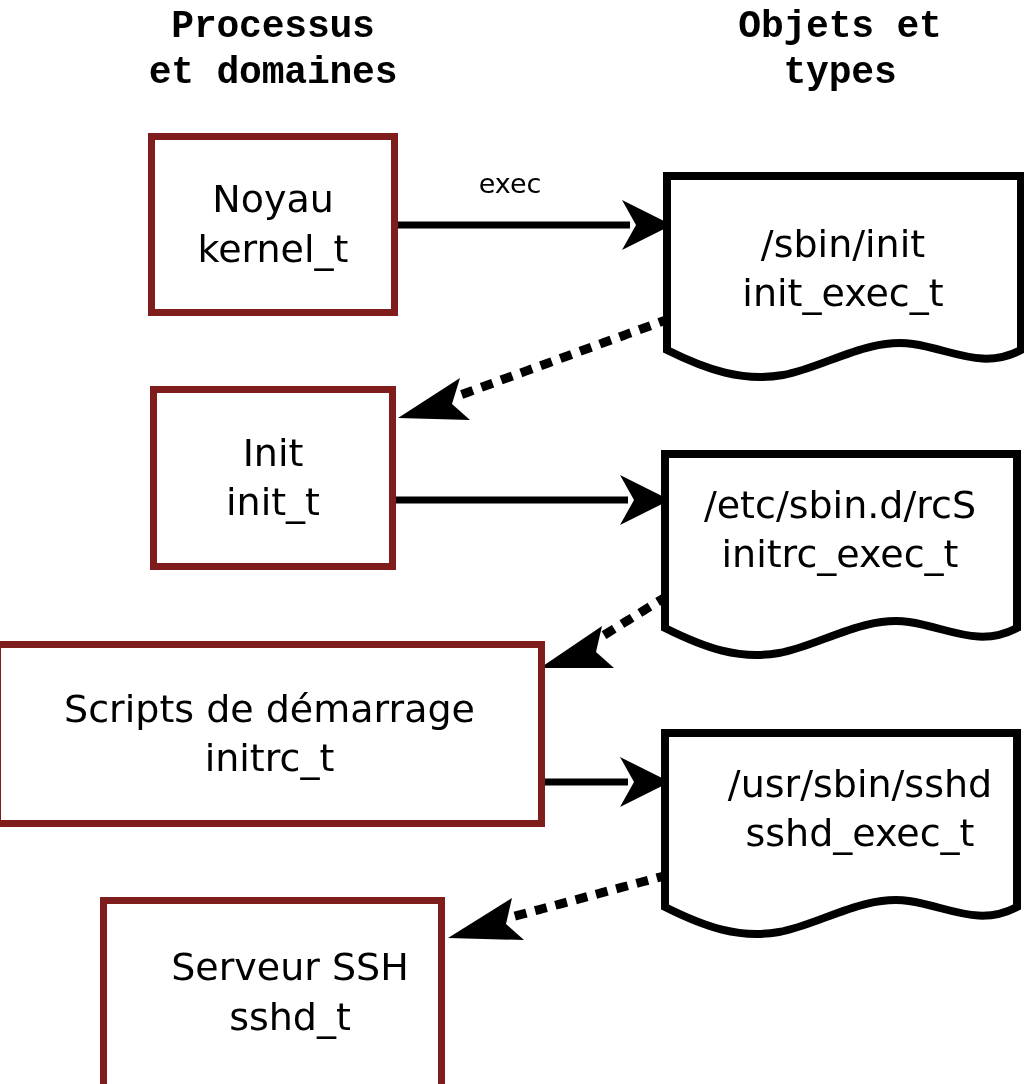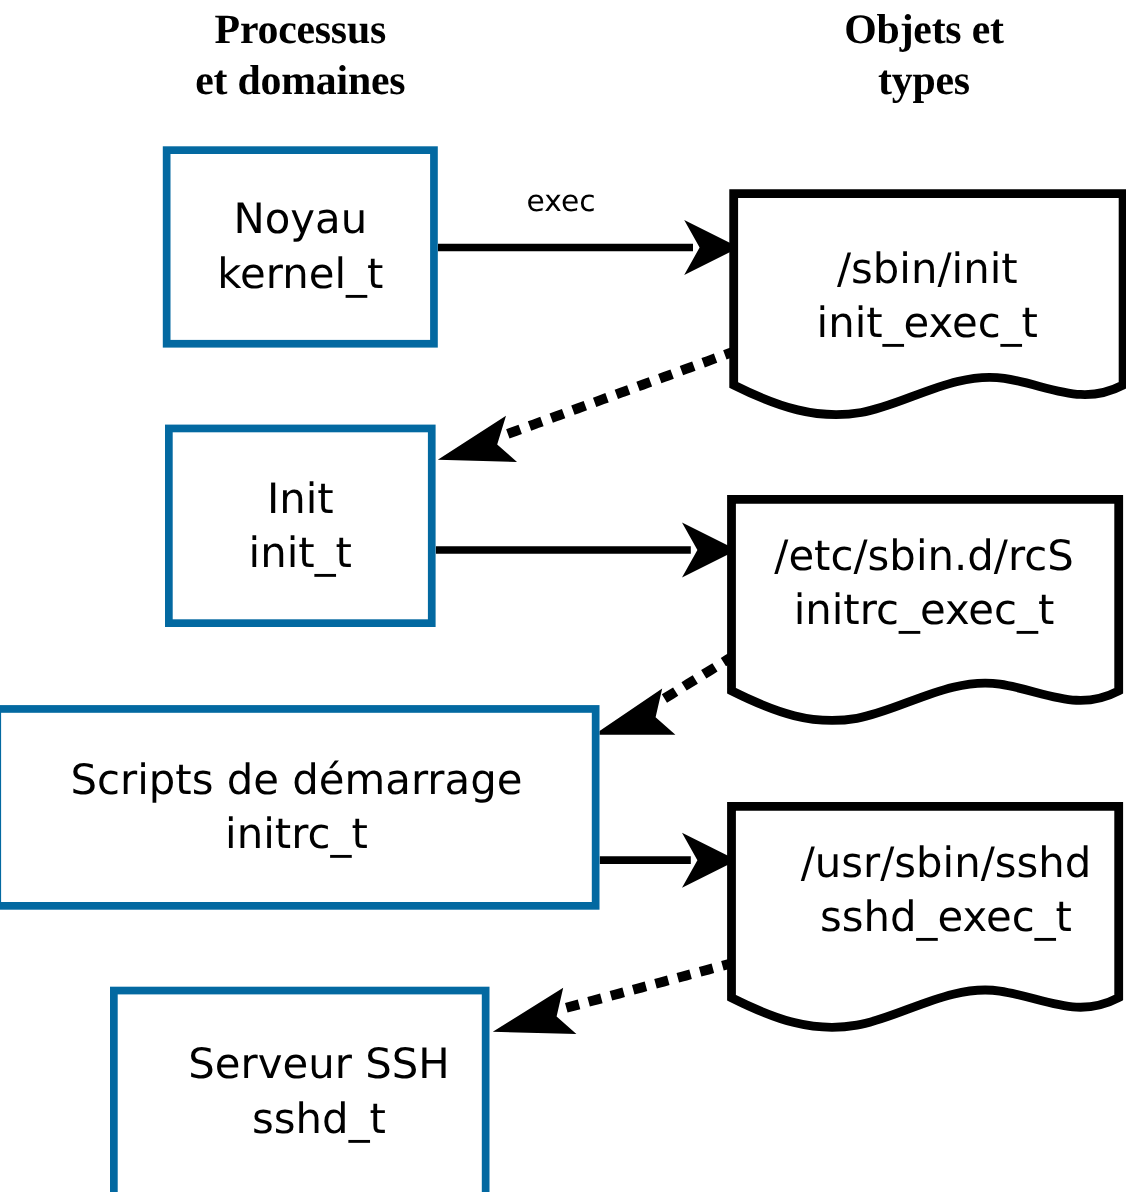--- a/index.html
+++ b/index.html
@@ -12,21 +12,21 @@
   }
   #canvas {
     position: relative;
     width: 1024px;
     height: 1084px;
     background: #ffffff;
     overflow: hidden;
   }
   .col-header {
     position: absolute;
-    font-family: Liberation Serif, serif;
+    font-family: Liberation Mono, monospace;
     font-weight: bold;
     font-size: 38px;
     line-height: 1.22;
     text-align: center;
     color: #000000;
     white-space: pre-line;
     letter-spacing: -0.2px;
   }
   #header-processus {
     left: 73px;
@@ -35,21 +35,21 @@
   }
   #header-objets {
     left: 640px;
     top: 4px;
     width: 400px;
   }
   .proc-box {
     position: absolute;
     box-sizing: border-box;
     background: #ffffff;
-    border: 7px solid #0369a1;
+    border: 7px solid #7f1d1d;
     display: flex;
     align-items: center;
     justify-content: center;
   }
   .proc-label {
     font-family: "DejaVu Sans", sans-serif;
     font-size: 38px;
     line-height: 1.30;
     color: #000000;
     text-align: center;

